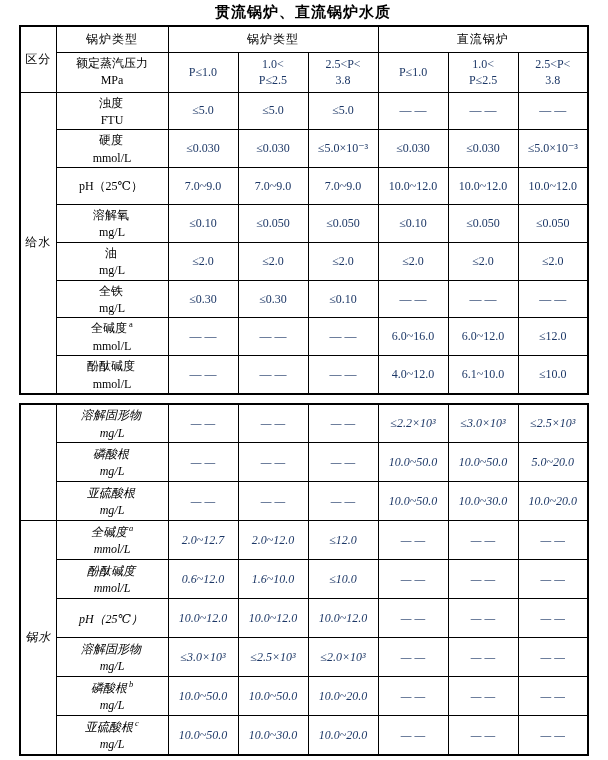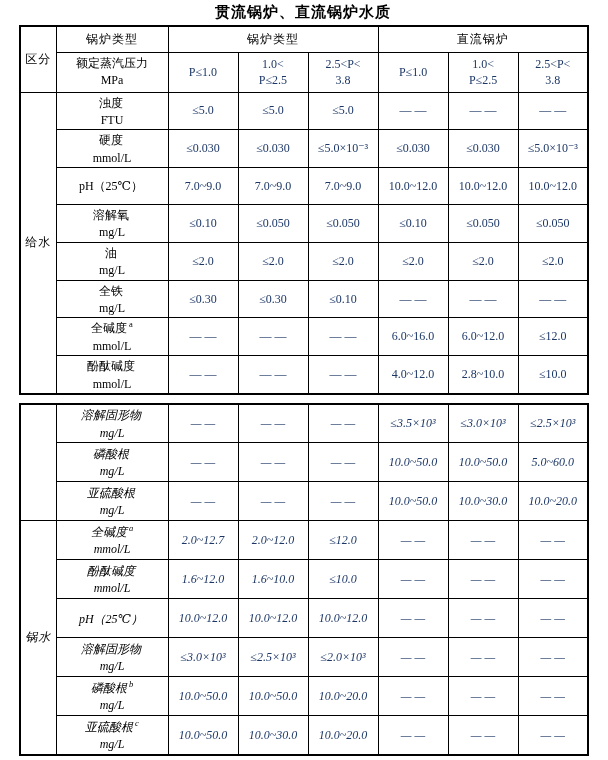--- a/index.html
+++ b/index.html
@@ -182,21 +182,21 @@
     </tr>
     <tr class="dr">
       <td class="param tR">
         <div class="ln"><span>酚酞碱度</span><sup></sup></div>
         <div class="ln">mmol/L</div>
       </td>
       <td class="val">— —</td>
       <td class="val">— —</td>
       <td class="val tR">— —</td>
       <td class="val">4.0~12.0</td>
-      <td class="val">2.8~10.0</td>
+      <td class="val">6.1~10.0</td>
       <td class="val">≤10.0</td>
     </tr>
   </tbody>
     </table>
 
   <table class="tbl t2">
     <colgroup>
       <col style="width:36px">
         <col style="width:112px">
       <col style="width:70px">
@@ -210,35 +210,35 @@
     <tbody>
         <tr class="dr">
       <td class="region tB" rowspan="3"></td>
       <td class="param tR">
         <div class="ln"><span>溶解固形物</span><sup></sup></div>
         <div class="ln">mg/L</div>
       </td>
       <td class="val">— —</td>
       <td class="val">— —</td>
       <td class="val tR">— —</td>
-      <td class="val">≤3.5×10³</td>
+      <td class="val">≤2.2×10³</td>
       <td class="val">≤3.0×10³</td>
       <td class="val">≤2.5×10³</td>
     </tr>
     <tr class="dr">
       <td class="param tR">
         <div class="ln"><span>磷酸根</span><sup></sup></div>
         <div class="ln">mg/L</div>
       </td>
       <td class="val">— —</td>
       <td class="val">— —</td>
       <td class="val tR">— —</td>
       <td class="val">10.0~50.0</td>
       <td class="val">10.0~50.0</td>
-      <td class="val">5.0~60.0</td>
+      <td class="val">5.0~20.0</td>
     </tr>
     <tr class="dr">
       <td class="param tR tB">
         <div class="ln"><span>亚硫酸根</span><sup></sup></div>
         <div class="ln">mg/L</div>
       </td>
       <td class="val tB">— —</td>
       <td class="val tB">— —</td>
       <td class="val tR tB">— —</td>
       <td class="val tB">10.0~50.0</td>
@@ -257,21 +257,21 @@
       <td class="val tR">≤12.0</td>
       <td class="val">— —</td>
       <td class="val">— —</td>
       <td class="val">— —</td>
     </tr>
     <tr class="dr">
       <td class="param tR">
         <div class="ln"><span>酚酞碱度</span><sup></sup></div>
         <div class="ln">mmol/L</div>
       </td>
-      <td class="val">1.6~12.0</td>
+      <td class="val">0.6~12.0</td>
       <td class="val">1.6~10.0</td>
       <td class="val tR">≤10.0</td>
       <td class="val">— —</td>
       <td class="val">— —</td>
       <td class="val">— —</td>
     </tr>
     <tr class="dr">
       <td class="param tR">
         <div class="ln"><span>pH（25℃）</span><sup></sup></div>
         <div class="ln"></div>

